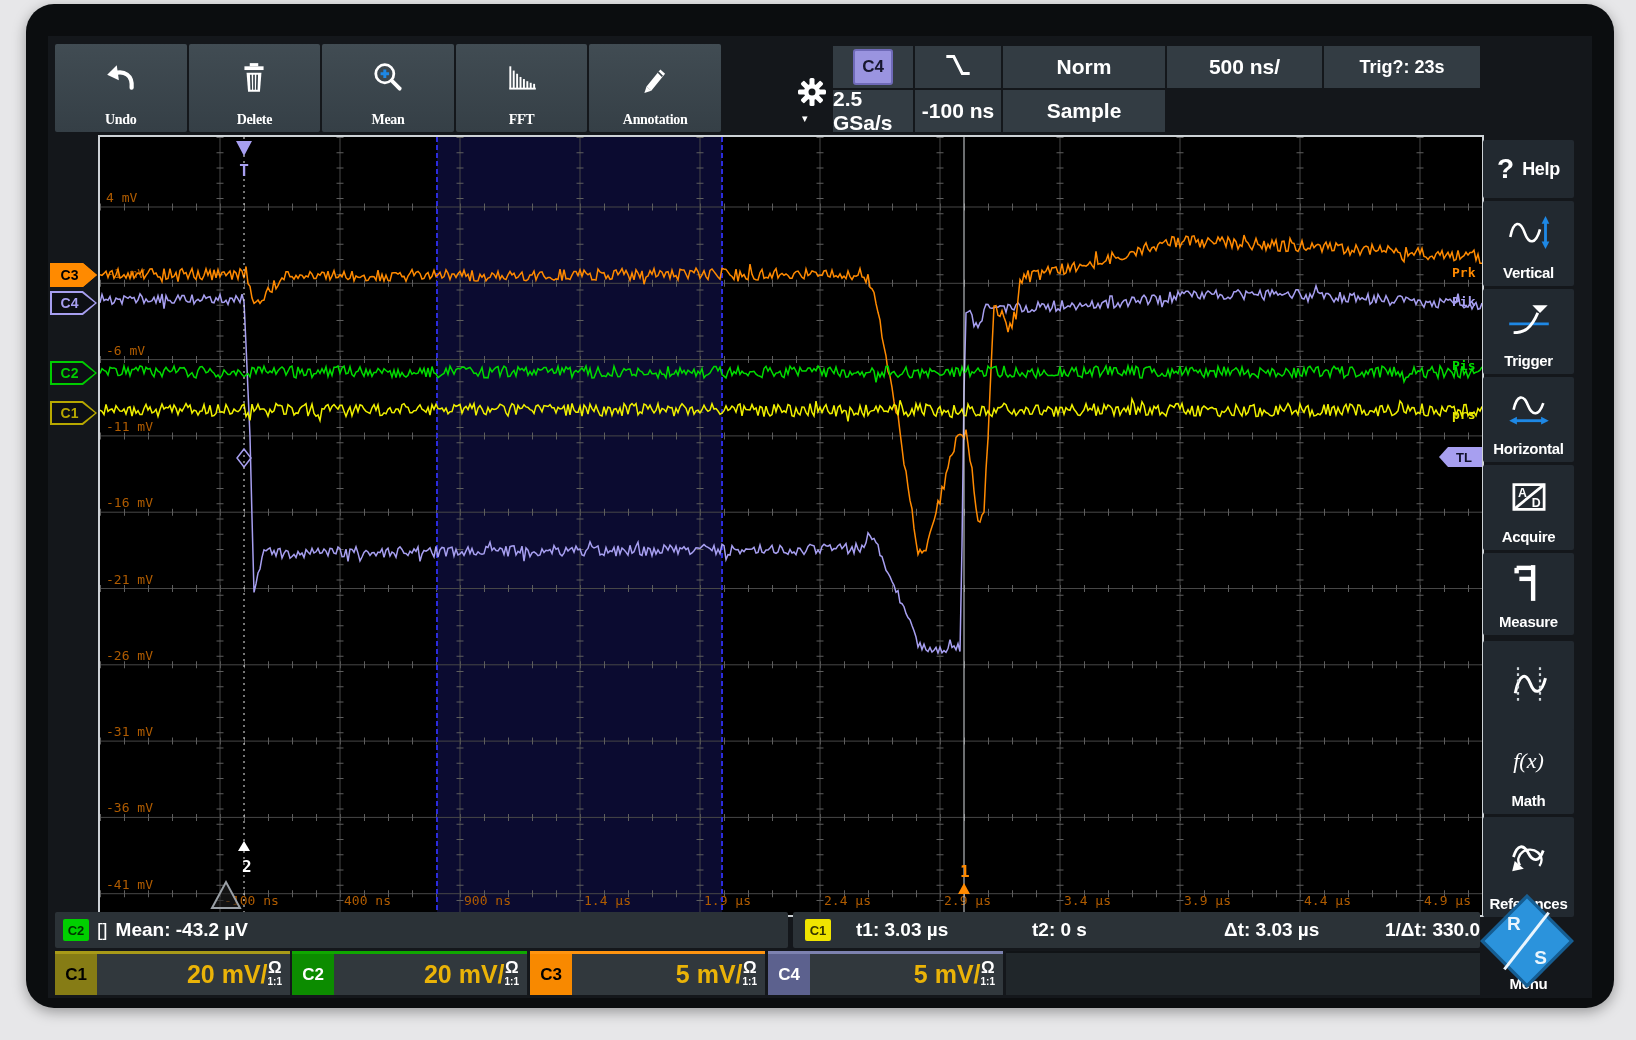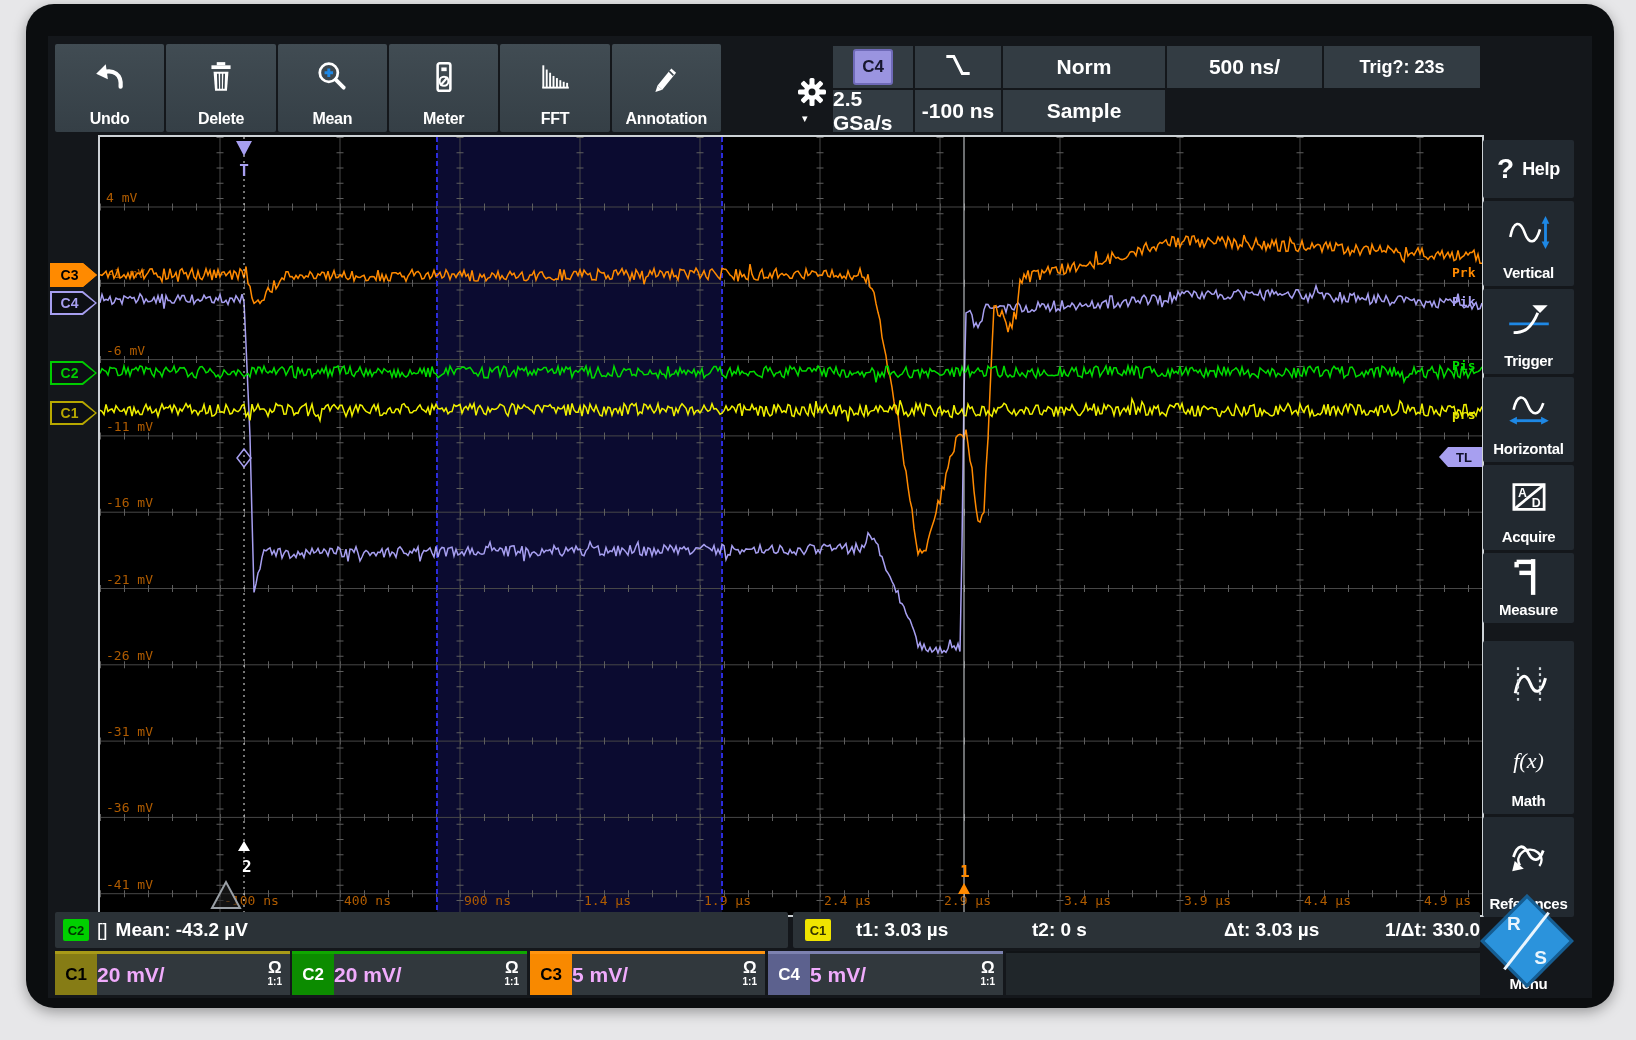--- a/index.html
+++ b/index.html
@@ -8,21 +8,21 @@
   #bezel{position:absolute;left:26px;top:4px;width:1588px;height:1004px;border-radius:28px;
          background:#0b0d0f;box-shadow:0 4px 14px rgba(0,0,0,.35);}
   #screen{position:absolute;left:48px;top:36px;width:1544px;height:962px;background:#14171b;}
 
   
   #toolbar{position:absolute;left:55px;top:44px;width:666px;height:88px;display:flex;gap:2px;}
   .tb-btn{flex:1;background:linear-gradient(#414c53,#353f46);border-radius:2px;display:flex;
           flex-direction:column;align-items:center;justify-content:flex-end;padding-bottom:4px;cursor:pointer;}
   .tb-icon{flex:1;display:flex;align-items:center;justify-content:center;}
   .tb-icon svg{width:34px;height:34px;}
-  .tb-label{color:#fff;font-size:16px;font-weight:bold;letter-spacing:-.3px;}
+  .tb-label{color:#fff;font-size:14px;font-weight:bold;letter-spacing:-.3px;font-family:Liberation Serif, serif;}
   #gear{position:absolute;left:796px;top:76px;width:32px;height:32px;}
   #gear svg{width:32px;height:32px;}
   #gear-caret{position:absolute;left:802px;top:112px;color:#fff;font-size:11px;}
 
   
   #settings{position:absolute;left:833px;top:46px;width:647px;height:86px;display:grid;
             grid-template-columns:80px 86px 162px 155px 1fr;grid-template-rows:42px 42px;gap:2px;}
   .set-cell{background:#333c43;color:#fff;display:flex;align-items:center;justify-content:center;
             font-size:21px;font-weight:bold;cursor:pointer;}
   .set-cell.small{font-size:18px;}
@@ -57,21 +57,21 @@
   .src-badge{width:26px;height:22px;border-radius:2px;display:flex;align-items:center;justify-content:center;
              font-size:13px;font-weight:bold;margin-left:8px;flex:0 0 auto;}
   .info-text{font-size:19px;font-weight:bold;white-space:nowrap;}
   .abs{position:absolute;}
 
   
   #channelbar{position:absolute;left:55px;top:951px;height:44px;}
   .ch-block{position:absolute;top:0;height:44px;display:flex;cursor:pointer;box-sizing:border-box;}
   .ch-badge{width:42px;display:flex;align-items:center;justify-content:center;font-size:17px;font-weight:bold;}
   .ch-panel{flex:1;background:#31383d;display:flex;align-items:center;position:relative;}
-  .ch-scale{flex:1;text-align:left;color:#f0abfc;font-size:21px;font-weight:bold;}
+  .ch-scale{flex:1;text-align:right;color:#eab308;font-size:25px;font-weight:bold;}
   .ch-ohm{color:#fff;font-size:17px;font-weight:bold;line-height:14px;text-align:center;margin-right:8px;}
   .ch-probe{font-size:10px;font-weight:bold;display:block;}
 
   
   .sb-btn{position:absolute;left:1483px;width:91px;background:#222930;border-radius:2px;cursor:pointer;
           display:flex;flex-direction:column;align-items:center;justify-content:flex-end;overflow:visible;}
   .sb-label{color:#fff;font-size:15px;font-weight:bold;margin-bottom:5px;letter-spacing:-.3px;white-space:nowrap;}
   .sb-iconwrap{flex:1;display:flex;align-items:center;justify-content:center;}
   .sb-help{flex-direction:row;justify-content:center;gap:8px;}
   .sb-help .qmark{color:#fff;font-size:28px;font-weight:bold;}
@@ -120,31 +120,20 @@
       <div class="tb-btn">
         <span class="tb-icon">
           <svg viewBox="0 0 32 32">
             <circle cx="13" cy="12" r="8.5" stroke="#fff" stroke-width="2.6" fill="none"></circle>
             <line x1="19.5" y1="18.5" x2="27" y2="26" stroke="#fff" stroke-width="3.6" stroke-linecap="round"></line>
             <line x1="13" y1="8" x2="13" y2="16" stroke="#1e88e5" stroke-width="2.8"></line>
             <line x1="9" y1="12" x2="17" y2="12" stroke="#1e88e5" stroke-width="2.8"></line>
           </svg>
         </span>
         <span class="tb-label">Mean</span>
-      </div>
-      <div class="tb-btn">
-        <span class="tb-icon">
-          <svg viewBox="0 0 32 32">
-            <rect x="10" y="3" width="12" height="26" rx="2" stroke="#fff" stroke-width="2.4" fill="none"></rect>
-            <rect x="13.5" y="7" width="5" height="3.5" fill="#fff"></rect>
-            <circle cx="16" cy="20" r="4.2" stroke="#fff" stroke-width="2" fill="none"></circle>
-            <line x1="12.5" y1="24" x2="19.5" y2="16" stroke="#fff" stroke-width="2"></line>
-          </svg>
-        </span>
-        <span class="tb-label">Meter</span>
       </div>
       <div class="tb-btn">
         <span class="tb-icon">
           <svg viewBox="0 0 32 32">
             <g stroke="#fff" stroke-width="1.8">
               <line x1="5" y1="26" x2="5" y2="5"></line>
               <line x1="8.2" y1="26" x2="8.2" y2="9"></line>
               <line x1="11.4" y1="26" x2="11.4" y2="12"></line>
               <line x1="14.6" y1="26" x2="14.6" y2="15"></line>
               <line x1="17.8" y1="26" x2="17.8" y2="17"></line>
@@ -396,21 +385,21 @@
         <span class="sb-iconwrap" style="width:44px;height:40px;">
           <svg viewBox="0 0 32 32">
             <rect x="5" y="7" width="22" height="18" stroke="#fff" stroke-width="2" fill="none"></rect>
             <line x1="5" y1="25" x2="27" y2="7" stroke="#fff" stroke-width="2"></line>
             <text x="8" y="16" fill="#fff" font-size="9" font-weight="bold" font-family="Liberation Sans,sans-serif">A</text>
             <text x="18" y="23" fill="#fff" font-size="9" font-weight="bold" font-family="Liberation Sans,sans-serif">D</text>
           </svg>
         </span>
         <span class="sb-label">Acquire</span>
       </div>
-      <div class="sb-btn" style="top: 553px; height: 70px;">
+      <div class="sb-btn" style="top: 553px; height: 82px;">
         <span class="sb-iconwrap" style="width:44px;height:40px;">
           <svg viewBox="0 0 32 32">
             <g stroke="#fff" stroke-width="3.2" fill="none">
               <line x1="19" y1="3" x2="19" y2="29"></line>
               <line x1="7" y1="5" x2="19" y2="5"></line>
               <line x1="9" y1="13" x2="19" y2="13"></line>
               <line x1="7" y1="5" x2="7" y2="9"></line>
             </g>
           </svg>
         </span>

